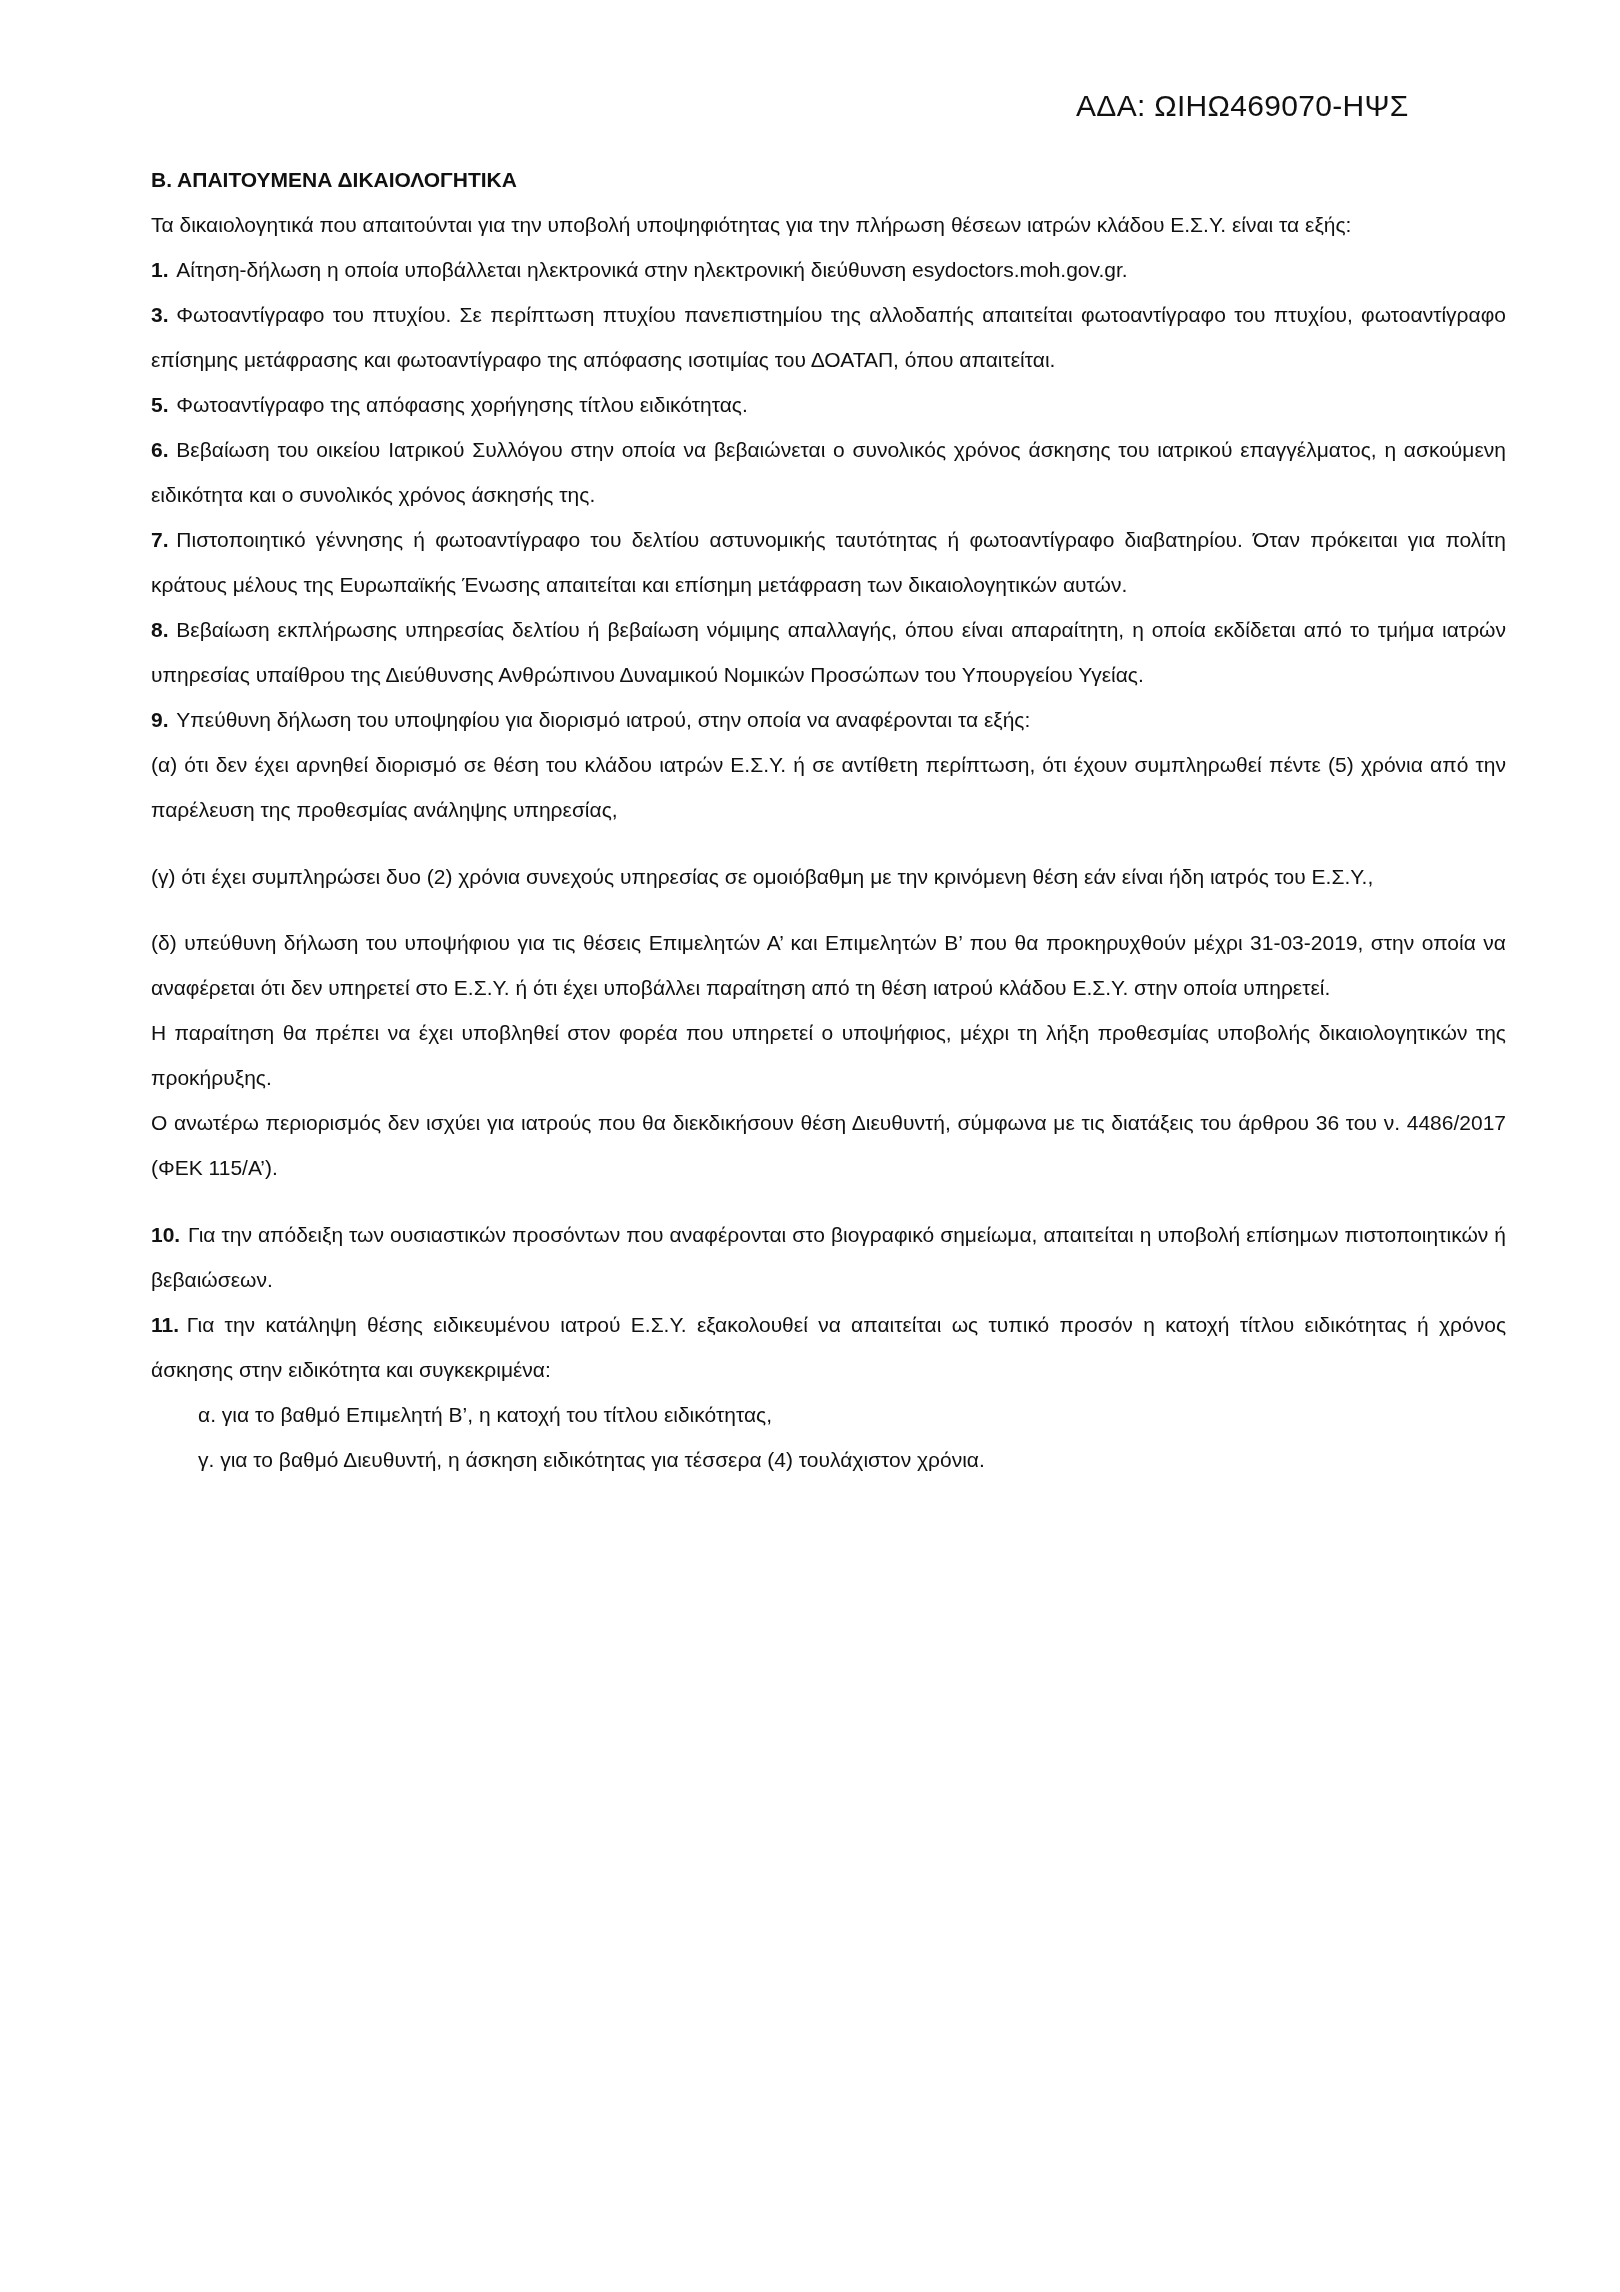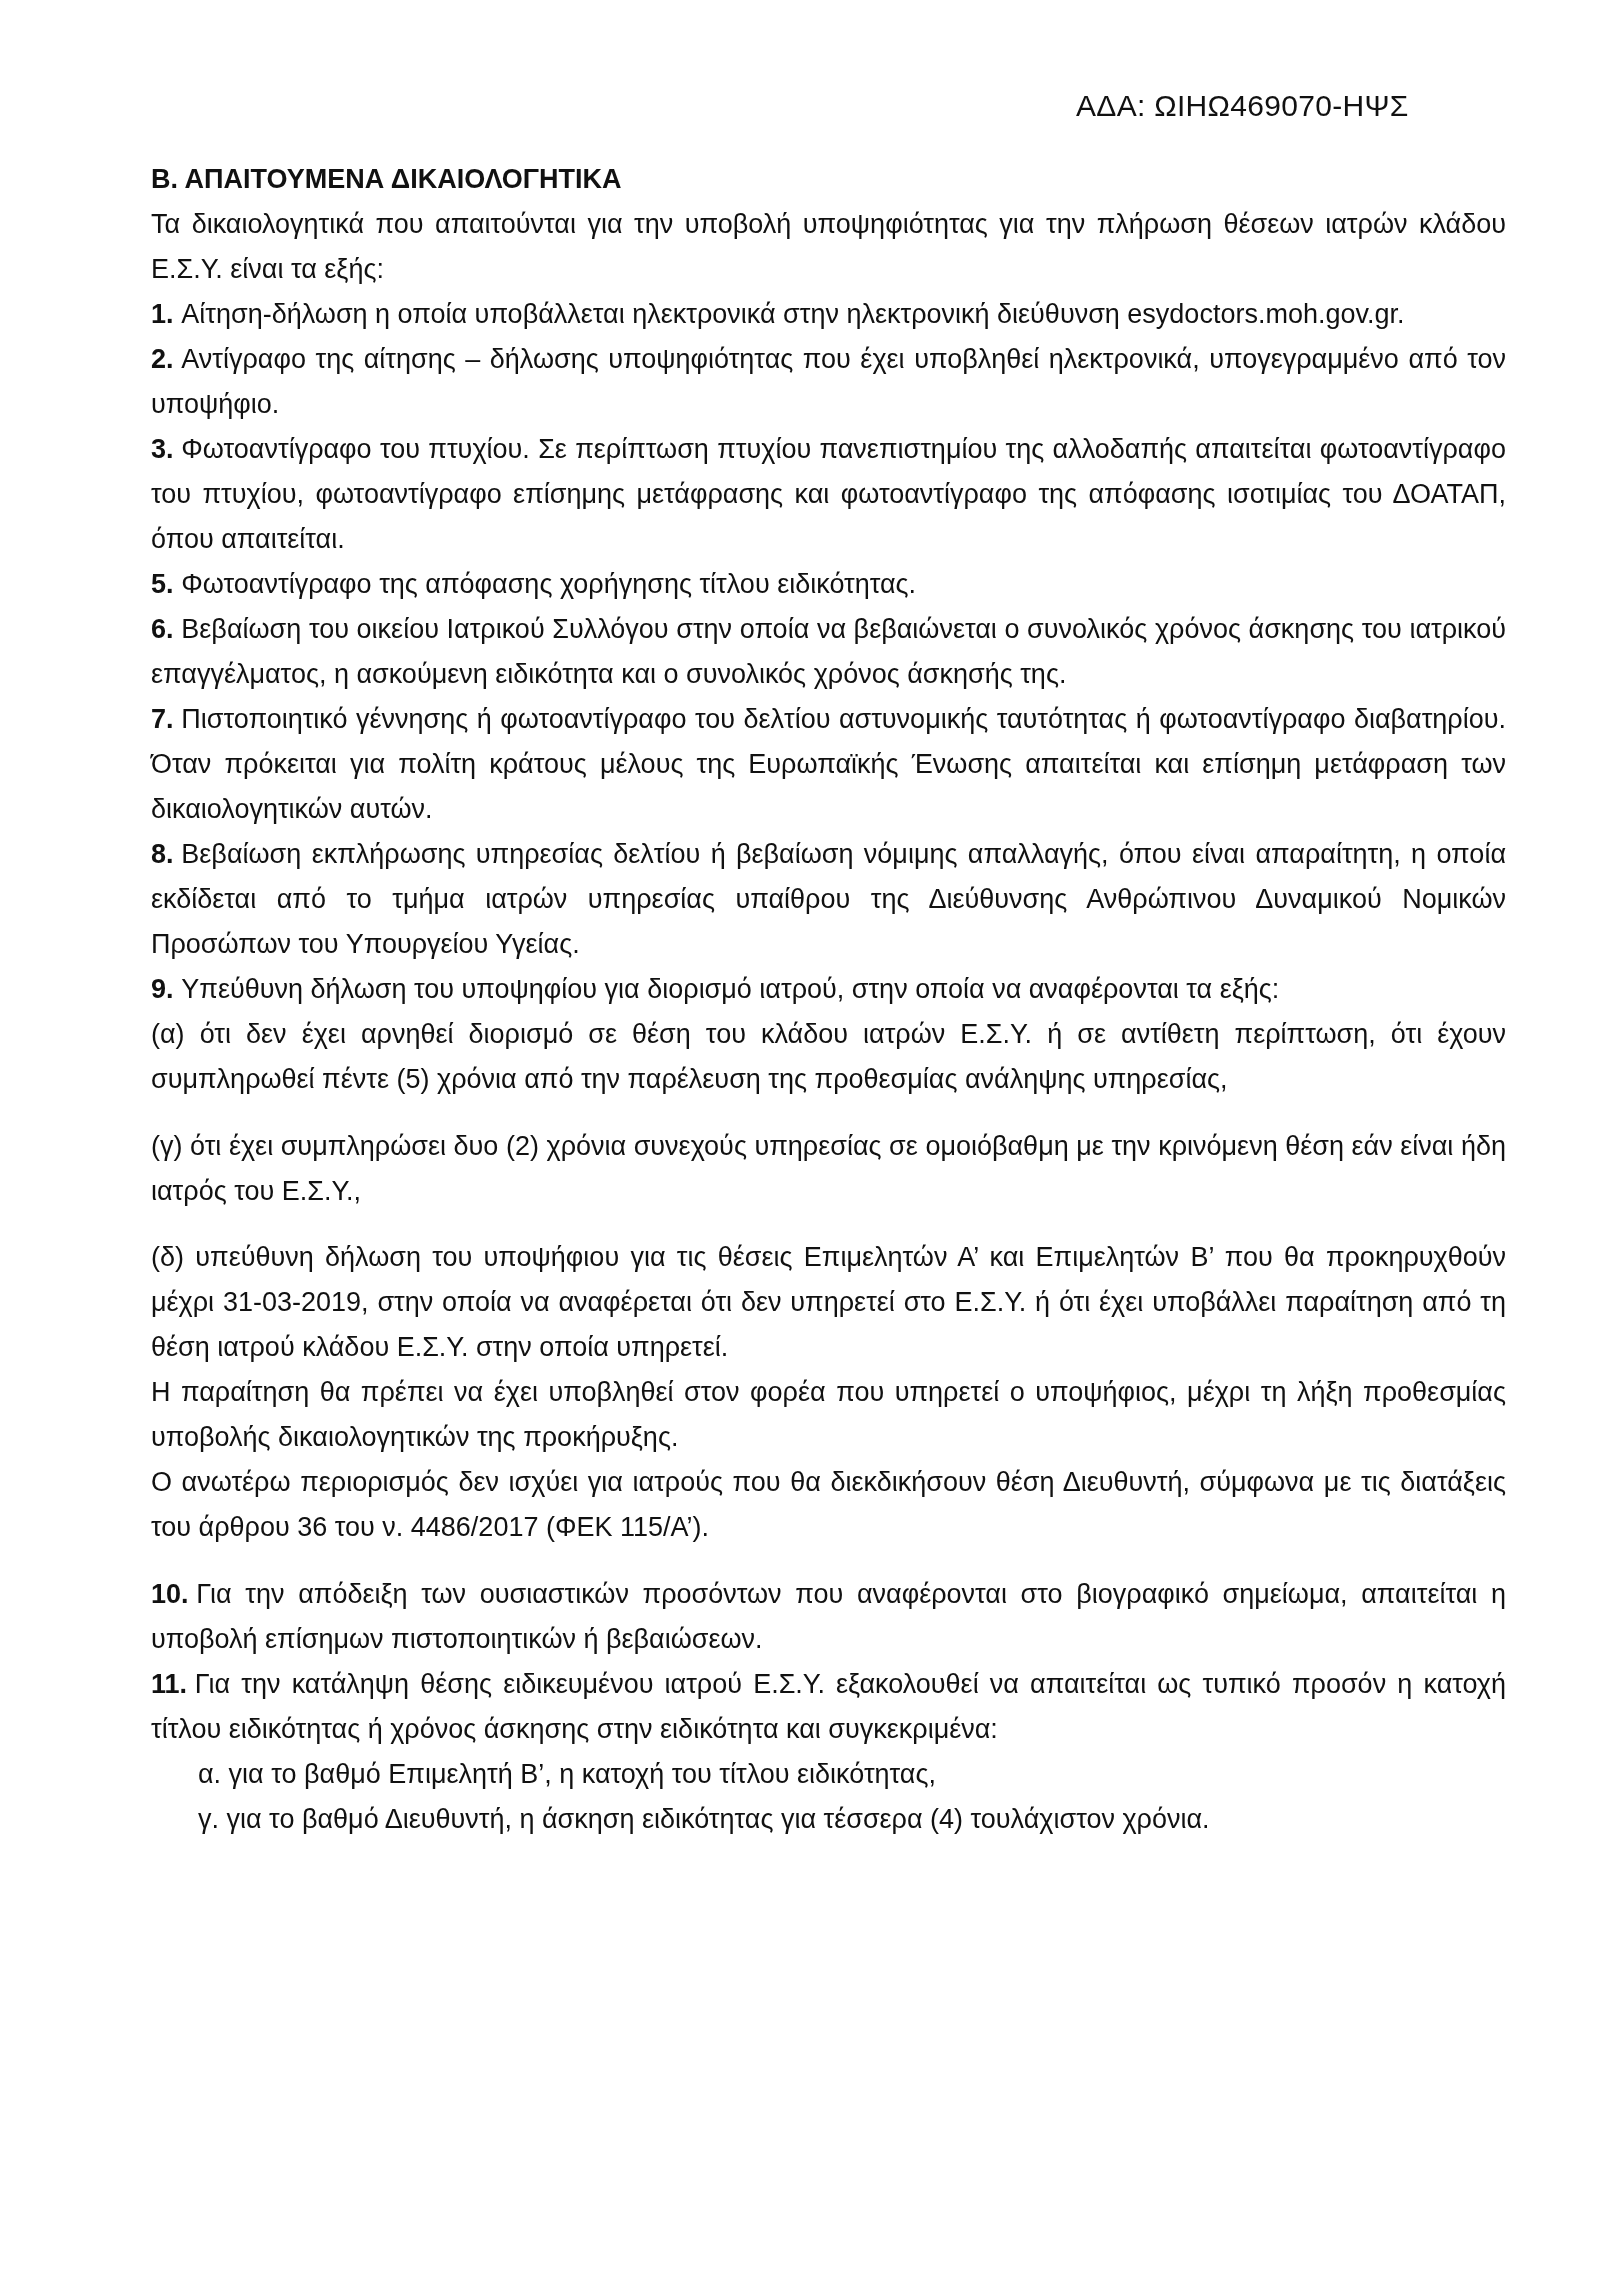--- a/index.html
+++ b/index.html
@@ -9,42 +9,41 @@
     color: #111;
     margin-top: 47px;
   }
   .ada {
     position: absolute; top: 25.5px; left: 1076px;
     font-family: "Liberation Sans", sans-serif; font-size: 30px; color: #111;
     letter-spacing: 0.3px;
   }
   .content {
     position: absolute; left: 151px; top: 94px; width: 1355px;
-    font-family: "Liberation Sans", sans-serif; font-size: 27px; line-height: 45px;
+    font-family: "Liberation Sans", sans-serif; font-size: 21px; line-height: 45px;
     color: #111;
   }
   .content p { margin: 0; text-align: justify; }
   .heading { font-weight: bold; }
   .num { font-weight: bold; margin-right: 7.8px; }
   .gap { margin-top: 21.6px !important; }
   .sub { padding-left: 47px; text-align: center; }
   .last { text-align-last: justify; }
 </style>
 </head>
 <body>
 
 <div class="page">
   <div class="ada">ΑΔΑ: ΩΙΗΩ469070-ΗΨΣ</div>
 
   <div class="content">
     <p class="heading">Β. ΑΠΑΙΤΟΥΜΕΝΑ ΔΙΚΑΙΟΛΟΓΗΤΙΚΑ</p>
     <p>Τα δικαιολογητικά που απαιτούνται για την υποβολή υποψηφιότητας για την πλήρωση θέσεων ιατρών κλάδου Ε.Σ.Υ. είναι τα εξής:</p>
 
     <p><span class="num">1.</span><span>Αίτηση-δήλωση η οποία υποβάλλεται ηλεκτρονικά στην ηλεκτρονική διεύθυνση esydoctors.moh.gov.gr.</span></p>
-    <p><span class="num">2.</span><span>Αντίγραφο της αίτησης – δήλωσης υποψηφιότητας που έχει υποβληθεί ηλεκτρονικά, υπογεγραμμένο από τον υποψήφιο.</span></p>
     <p><span class="num">3.</span><span>Φωτοαντίγραφο του πτυχίου. Σε περίπτωση πτυχίου πανεπιστημίου της αλλοδαπής απαιτείται φωτοαντίγραφο του πτυχίου, φωτοαντίγραφο επίσημης μετάφρασης και φωτοαντίγραφο της απόφασης ισοτιμίας του ΔΟΑΤΑΠ, όπου απαιτείται.</span></p>
     <p><span class="num">5.</span><span>Φωτοαντίγραφο της απόφασης χορήγησης τίτλου ειδικότητας.</span></p>
     <p><span class="num">6.</span><span>Βεβαίωση του οικείου Ιατρικού Συλλόγου στην οποία να βεβαιώνεται ο συνολικός χρόνος άσκησης του ιατρικού επαγγέλματος, η ασκούμενη ειδικότητα και ο συνολικός χρόνος άσκησής της.</span></p>
     <p><span class="num">7.</span><span>Πιστοποιητικό γέννησης ή φωτοαντίγραφο του δελτίου αστυνομικής ταυτότητας ή φωτοαντίγραφο διαβατηρίου. Όταν πρόκειται για πολίτη κράτους μέλους της Ευρωπαϊκής Ένωσης απαιτείται και επίσημη μετάφραση των δικαιολογητικών αυτών.</span></p>
     <p><span class="num">8.</span><span>Βεβαίωση εκπλήρωσης υπηρεσίας δελτίου ή βεβαίωση νόμιμης απαλλαγής, όπου είναι απαραίτητη, η οποία εκδίδεται από το τμήμα ιατρών υπηρεσίας υπαίθρου της Διεύθυνσης Ανθρώπινου Δυναμικού Νομικών Προσώπων του Υπουργείου Υγείας.</span></p>
     <p><span class="num">9.</span><span>Υπεύθυνη δήλωση του υποψηφίου για διορισμό ιατρού, στην οποία να αναφέρονται τα εξής:</span></p>
 
     <p>(α) ότι δεν έχει αρνηθεί διορισμό σε θέση του κλάδου ιατρών Ε.Σ.Υ. ή σε αντίθετη περίπτωση, ότι έχουν  συμπληρωθεί πέντε (5) χρόνια από την παρέλευση της προθεσμίας ανάληψης υπηρεσίας,</p>
     <p class="gap">(γ) ότι έχει συμπληρώσει δυο (2) χρόνια συνεχούς υπηρεσίας σε ομοιόβαθμη με την κρινόμενη θέση εάν είναι ήδη ιατρός του Ε.Σ.Υ.,</p>
     <p class="gap">(δ) υπεύθυνη δήλωση του υποψήφιου για τις θέσεις Επιμελητών Α’ και Επιμελητών Β’ που θα προκηρυχθούν μέχρι 31-03-2019, στην οποία να αναφέρεται ότι δεν υπηρετεί στο Ε.Σ.Υ. ή ότι έχει υποβάλλει παραίτηση από τη θέση ιατρού κλάδου Ε.Σ.Υ. στην οποία υπηρετεί.</p>

